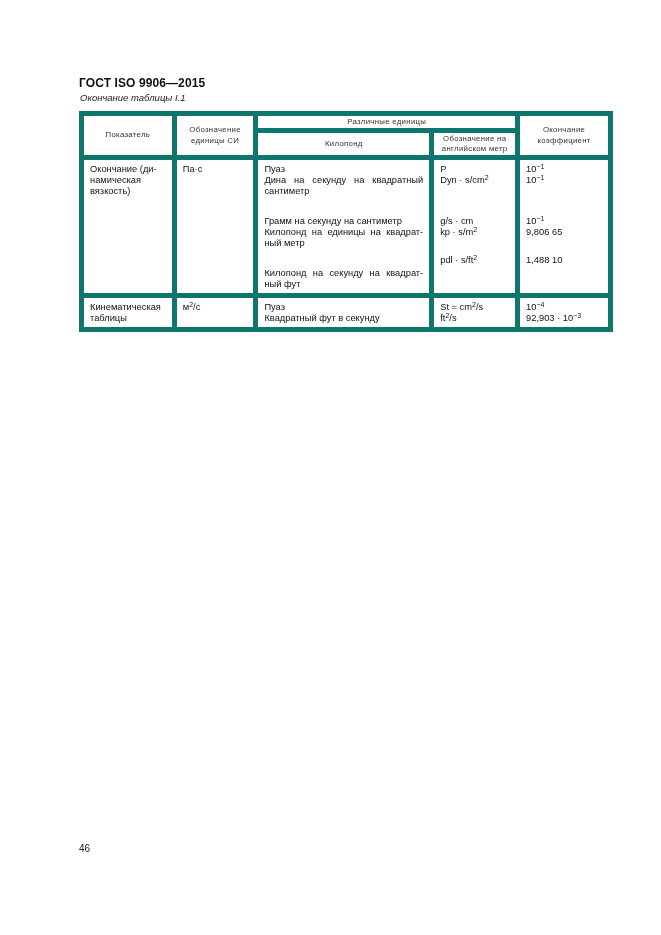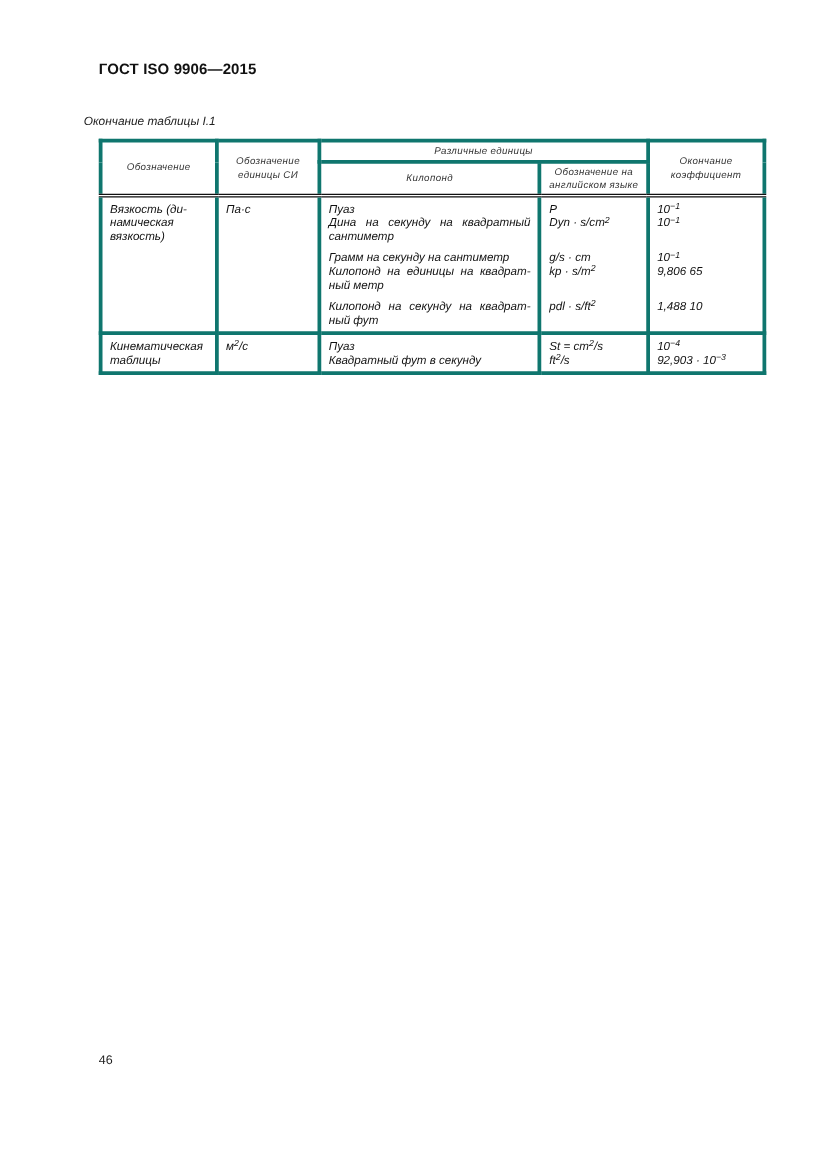--- a/index.html
+++ b/index.html
@@ -1,84 +1,84 @@
 <!DOCTYPE html>
 <html><head>
 <meta charset="utf-8">
 <style>
   html, body { margin: 0; padding: 0; background: #ffffff; }
   body {
     width: 661px; height: 935px; position: relative; overflow: hidden;
     font-family: "Liberation Sans", "DejaVu Sans", sans-serif; color: #111;
   }
   .doc-header {
-    position: absolute; left: 79px; top: 48px;
+    position: absolute; left: 79px; top: 76px;
     font-size: 12px; font-weight: bold; letter-spacing: 0.1px;
   }
   .table-caption {
-    position: absolute; left: 67px; top: 92px;
+    position: absolute; left: 80px; top: 92px;
     font-size: 9.5px; font-style: italic; color: #222;
   }
   .page-number {
     position: absolute; left: 79px; top: 843px;
     font-size: 10px; color: #222;
   }
   table.units {
     position: absolute; left: 79px; top: 111px;
     width: 534px; border-collapse: collapse;
     font-size: 9.3px; line-height: 11px;
   }
   table.units th, table.units td {
-    border: 3px solid #0f766e; padding: 0; vertical-align: top; font-style: italic;
+    border: 5px solid #0f766e; padding: 0; vertical-align: top;
   }
   table.units th {
     font-weight: normal; font-size: 7.8px; color: #333;
     letter-spacing: 0.3px; text-align: center; vertical-align: middle; line-height: 10.5px;
   }
   table.units thead tr:last-child th,
   table.units thead tr:first-child th[rowspan] { border-bottom: 3px double #111; }
   .h1 { height: 17px; }
   .h2 { height: 27px; }
   td .cell { padding: 4px 6px 3px 6px; }
   .line { white-space: nowrap; }
-  .gap { margin-top: 6px; }
+  .gap { margin-top: 19px; }
   .just { text-align: justify; text-align-last: justify; }
   sup { font-size: 7px; line-height: 0; vertical-align: 3px; }
 </style>
 </head>
 <body>
 
 <div class="doc-header">ГОСТ ISO 9906—2015</div>
 <div class="table-caption">Окончание таблицы I.1</div>
 
 <table class="units">
   <colgroup>
     <col style="width:93px">
       <col style="width:83px">
       <col style="width:177px">
       <col style="width:87px">
       <col style="width:94px">
   </colgroup>
   <thead>
     <tr class="h1">
-      <th rowspan="2">Обозначение</th>
+      <th rowspan="2">Показатель</th>
       <th rowspan="2"><span>Обозначение единицы СИ</span></th>
       <th colspan="2">Различные единицы</th>
       <th rowspan="2"><span>Окончание коэффициент</span></th>
     </tr>
     <tr class="h2">
       <th>Килопонд</th>
-      <th>Обозначение на английском языке</th>
+      <th>Обозначение на английском метр</th>
     </tr>
   </thead>
   <tbody>
     <tr>
       <td>
           <div class="cell">
-        <div class="line">Вязкость (ди-</div>
+        <div class="line">Окончание (ди-</div>
         <div class="line">намическая</div>
         <div class="line">вязкость)</div>
       </div>
         </td>
       <td>
           <div class="cell"><span>Па·с</span></div>
         </td>
       <td>
           <div class="cell">
         <div class="line">Пуаз</div>

